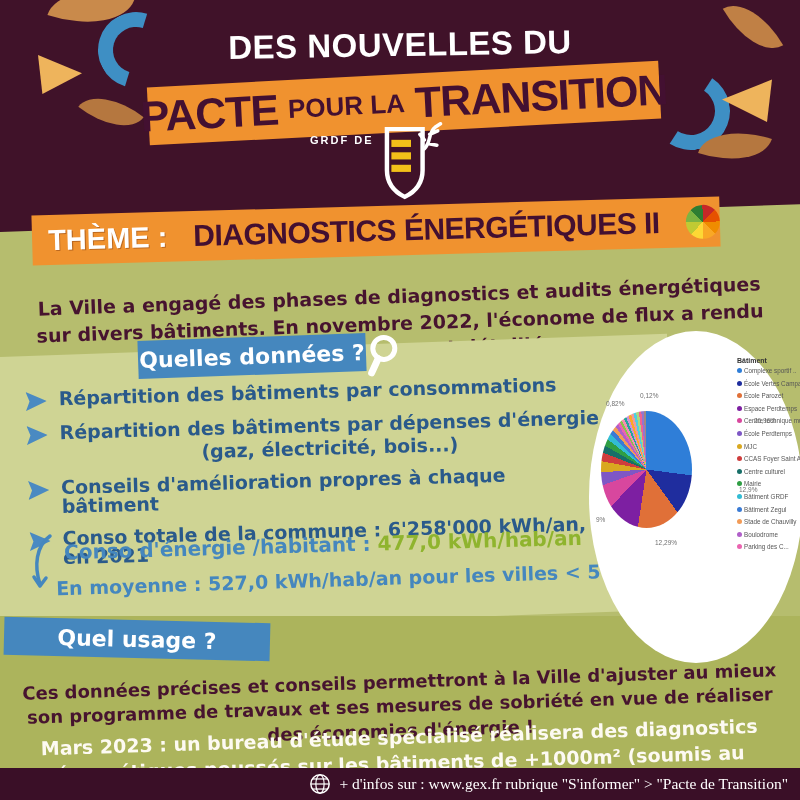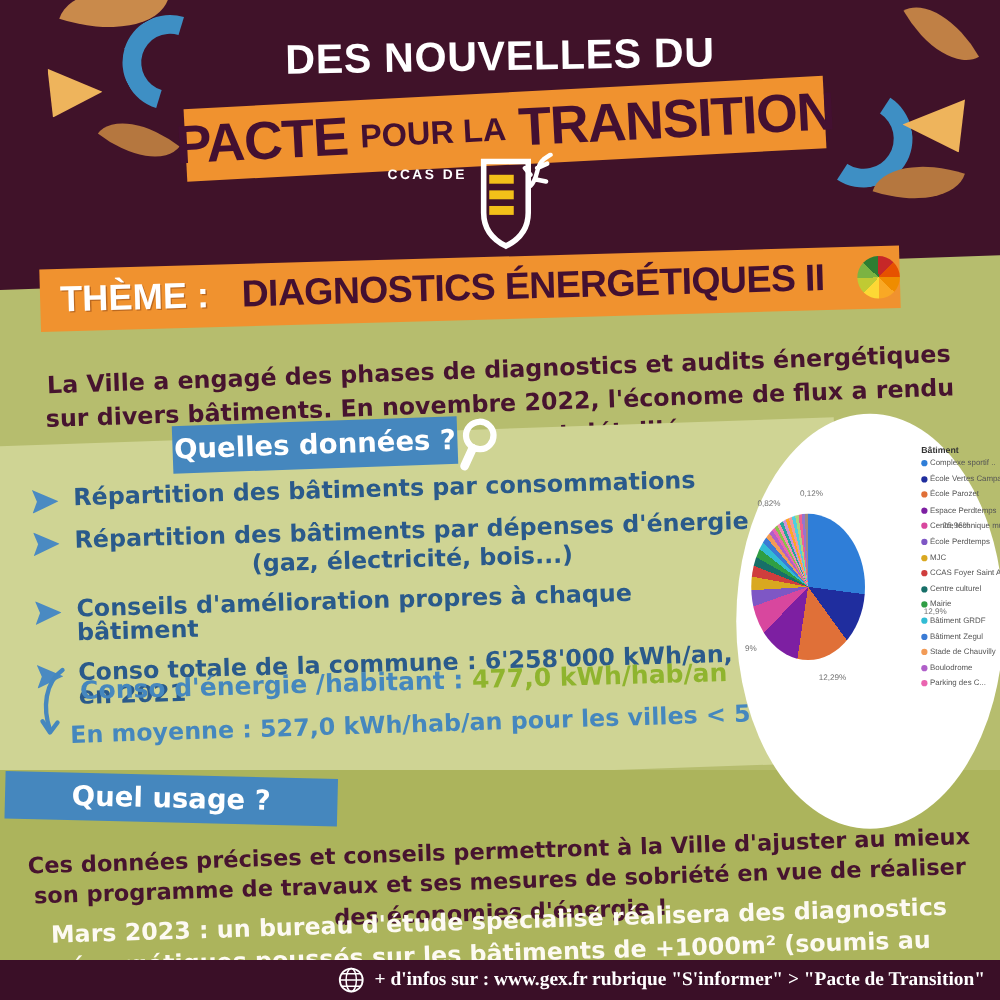--- a/index.html
+++ b/index.html
@@ -74,21 +74,21 @@
   .usage-body{position:absolute;left:20px;top:652px;width:760px;text-align:center;color:#47142f;
     font-family:"DejaVu Sans",sans-serif;font-weight:700;font-size:18px;line-height:1.35;
     transform:rotate(-1.8deg);}
   .highlight{position:absolute;left:20px;top:706px;width:760px;text-align:center;color:#fdfaf2;
     font-family:"DejaVu Sans",sans-serif;font-weight:700;font-size:19px;line-height:1.35;
     transform:rotate(-1.8deg);}
 
   
   .footer{position:absolute;left:0;top:768px;width:800px;height:32px;background:#3a0f27;
     display:flex;align-items:center;justify-content:flex-end;gap:8px;padding-right:12px;
-    box-sizing:border-box;font-weight:bold;}
+    box-sizing:border-box;}
   .footer .txt{color:#fff;font-family:"Liberation Serif",serif;font-size:15.5px;}
 
   
   .pie-card{position:absolute;left:589px;top:331px;width:214px;height:332px;background:#fff;
     border-radius:50%;}
   .pie{position:absolute;left:12px;top:80px;width:91px;height:117px;border-radius:50%;}
   .legend{position:absolute;left:148px;top:26px;width:64px;}
   .legend .lt{font-size:7px;font-weight:700;color:#333;margin-bottom:3px;}
   .legend .li{display:flex;align-items:center;gap:2px;margin-bottom:5.6px;}
   .legend .dot{flex:0 0 auto;width:5px;height:5px;border-radius:50%;}
@@ -118,21 +118,21 @@
   <div class="kicker">DES NOUVELLES DU</div>
 
   <div class="top-banner">
     <span class="big">PACTE</span>
     <span class="small">POUR LA</span>
     <span class="big">TRANSITION</span>
   </div>
 
   <div class="logo">
     <div class="words">
-      <span class="ville">CCAS DE</span>
+      <span class="ville">GRDF DE</span>
     </div>
     <svg width="66" height="82" viewBox="0 0 70 92">
       <path d="M8 8 H48 V54 Q48 74 28 84 Q8 74 8 54 Z" fill="none" stroke="#fff" stroke-width="5"></path>
       <rect x="13" y="20" width="22" height="8" fill="#f2c019"></rect>
       <rect x="13" y="34" width="22" height="8" fill="#f2c019"></rect>
       <rect x="13" y="48" width="22" height="8" fill="#f2c019"></rect>
       <path d="M50 30 C58 22 54 12 62 6 M54 24 l10 2 M56 14 l9 -4 M50 20 l-5 -6 M62 6 l6 -4" stroke="#fff" stroke-width="4" fill="none" stroke-linecap="round"></path>
     </svg>
   </div>
 

